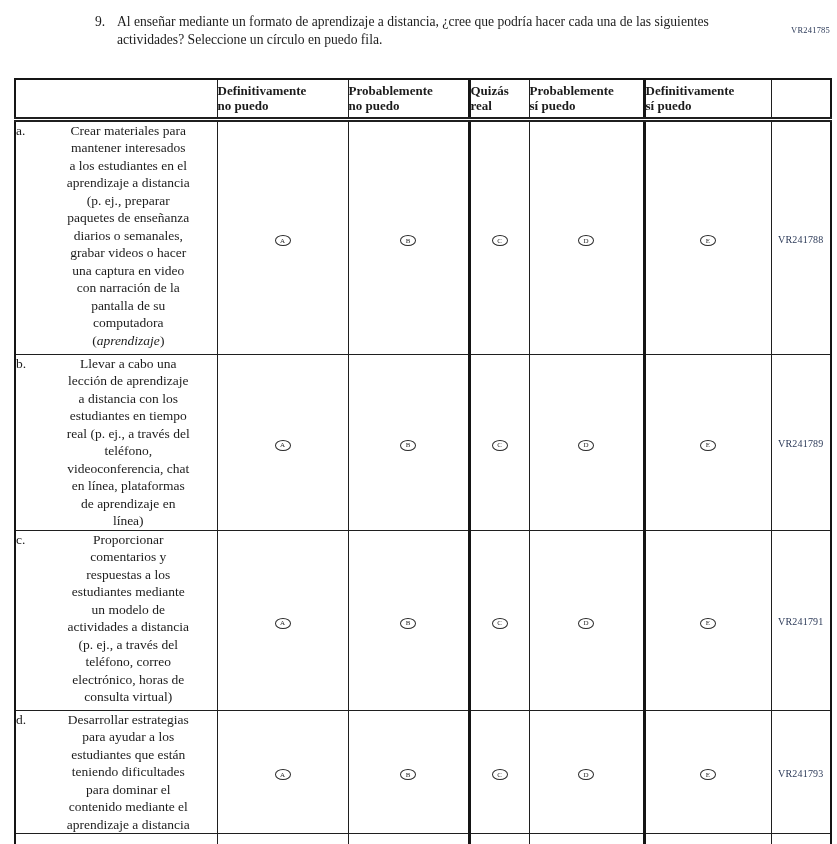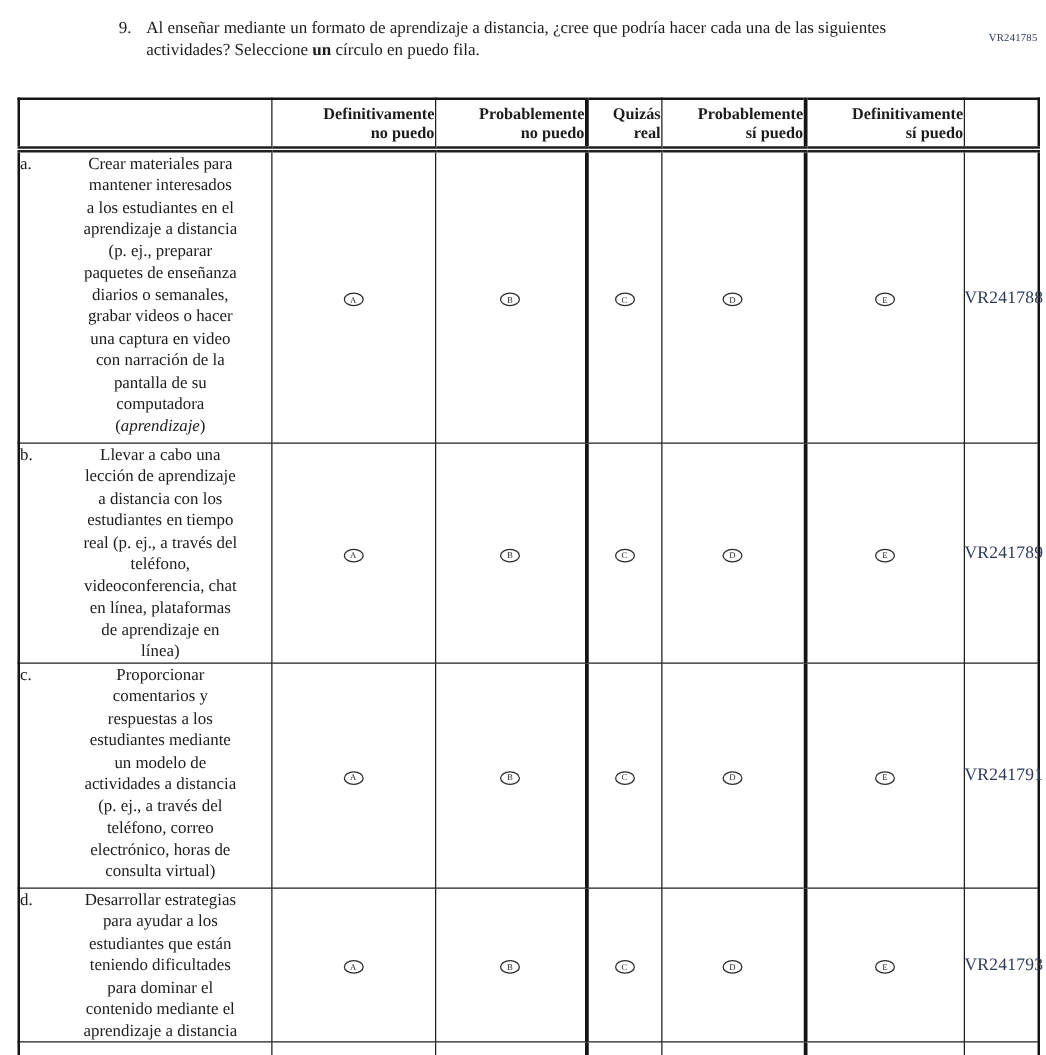--- a/index.html
+++ b/index.html
@@ -16,55 +16,55 @@
     font-size: 8.5px; color: #2c3a58; letter-spacing: 0.2px;
   }
 
   
   .question {
     position: absolute; left: 95px; top: 13px; width: 640px;
     font-size: 13.6px; line-height: 18px; display: flex;
   }
   .q-num { width: 22px; flex: 0 0 22px; }
   .q-text { flex: 1; }
-  .q-bold { font-weight: bold; }
+  .q-bold { font-weight: normal; }
 
   
   table.grid {
     position: absolute; left: 14px; top: 78px;
     width: 816px; table-layout: fixed;
     border-collapse: collapse;
     border: 2px solid #151515;
   }
   .grid th, .grid td {
     border: 1px solid #1f1f1f;
     padding: 0;
   }
   .grid th:nth-child(4), .grid td:nth-child(4),
   .grid th:nth-child(6), .grid td:nth-child(6) {
     border-left: 3px solid #151515;
   }
   .grid thead th {
     border-bottom: 5px double #1f1f1f;
     height: 40px;
     font-size: 13px; font-weight: bold;
-    text-align: right; vertical-align: middle;
+    text-align: left; vertical-align: middle;
     line-height: 15.5px;
     white-space: pre-line;
   }
   .item-cell {
     vertical-align: top;
     padding: 3px 2px 0 6px;
   }
   .item-inner { display: flex; font-size: 13.5px; line-height: 17.5px; }
   .item-label { flex: 0 0 24px; }
   .item-text { flex: 1; white-space: pre-line; text-align: center; }
   .opt-cell { text-align: center; vertical-align: middle; }
   .vr-cell  { text-align: center; vertical-align: middle; }
-  .vr-code  { font-size: 14px; color: #2c3a58; letter-spacing: 0.2px; }
+  .vr-code  { font-size: 10px; color: #2c3a58; letter-spacing: 0.2px; }
 
   .opt-circle {
     display: inline-flex; align-items: center; justify-content: center;
     width: 16px; height: 11px;
     border: 1px solid #2b2b2b; border-radius: 50%;
     font-size: 7px; line-height: 10px; color: #2b2b2b;
     font-family: "Liberation Serif", serif;
     cursor: pointer;
   }
 

